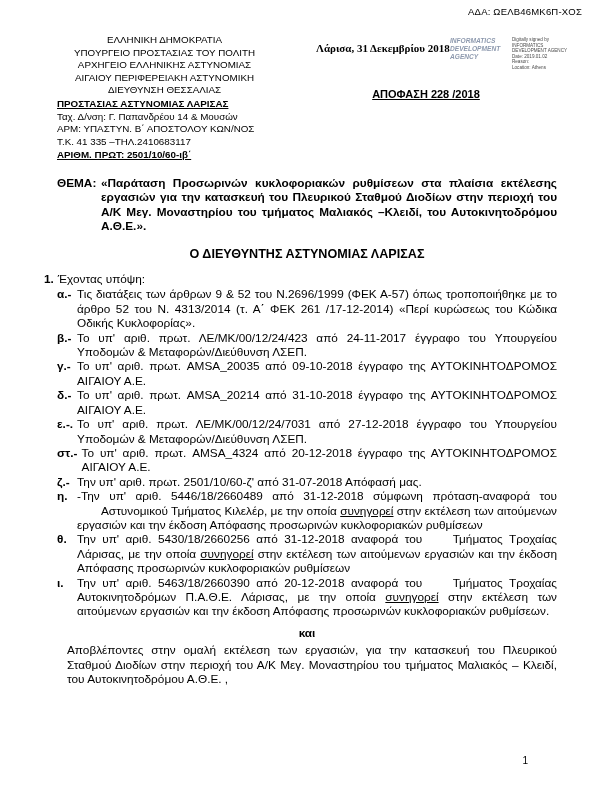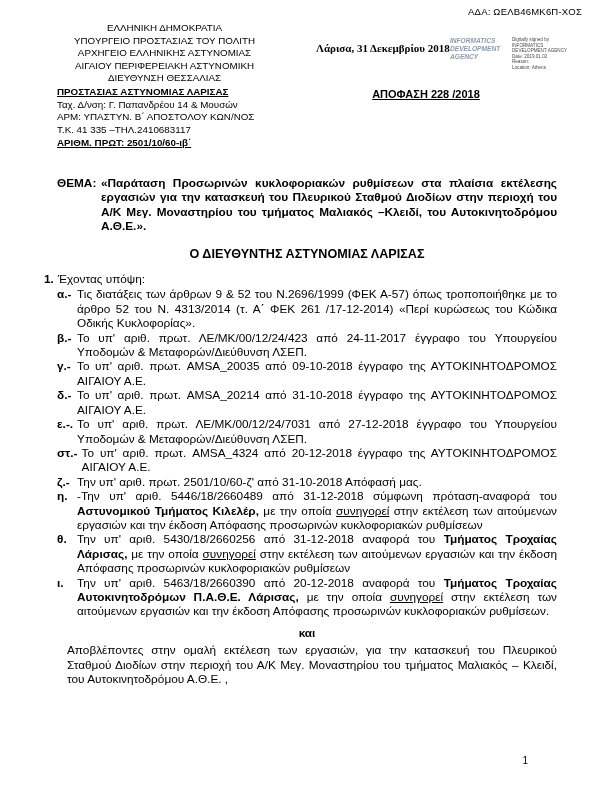--- a/index.html
+++ b/index.html
@@ -4,21 +4,21 @@
 <style>
   html,body{margin:0;padding:0;background:#ffffff;}
   .page{
     position:relative;width:608px;height:792px;background:#ffffff;
     font-family:"Liberation Sans","DejaVu Sans",sans-serif;color:#000;
     overflow:hidden;
   }
   .ada{position:absolute;top:6px;right:26px;font-size:9.5px;letter-spacing:.2px;}
 
   
-  .header-left{position:absolute;top:22px;left:57px;width:215px;font-size:9.8px;line-height:12.6px;}
+  .header-left{position:absolute;top:34px;left:57px;width:215px;font-size:9.8px;line-height:12.6px;}
   .agency-lines{text-align:center;}
   .dept{font-weight:bold;text-decoration:underline;margin-top:1px;}
   .hl-line{white-space:nowrap;}
   .protocol{font-weight:bold;text-decoration:underline;margin-top:1px;}
 
   
   .date-line{position:absolute;top:42px;left:316px;font-size:11px;font-weight:bold;white-space:nowrap;font-family:Liberation Serif, serif;}
   .stamp{position:absolute;top:37px;left:450px;width:142px;display:flex;gap:4px;background:rgba(255,255,255,.6);}
   .stamp-agency{flex:none;width:58px;font-size:6.6px;font-weight:bold;font-style:italic;color:#8d99ae;line-height:8px;}
   .stamp-details{flex:1;font-size:4.6px;color:#4a4a4a;line-height:5.6px;}
@@ -30,21 +30,21 @@
   .doc-body{position:absolute;top:176px;left:57px;width:500px;font-size:11.8px;line-height:14.4px;}
   .subject{display:flex;font-weight:bold;}
   .subject-label{flex:none;width:44px;}
   .subject-text{flex:1;text-align:justify;}
   .main-heading{text-align:center;font-weight:bold;font-size:12.6px;margin:13px 0 11px 0;}
   .having{margin-left:-13px;margin-bottom:1px;}
   .having-num{font-weight:bold;padding-right:4px;}
   .item{display:flex;}
   .item-label{flex:none;min-width:16px;font-weight:bold;padding-right:4px;white-space:nowrap;}
   .item-text{flex:1;text-align:justify;}
-  .seg-b{font-weight:bold;}
+  .seg-b{font-weight:normal;margin-left:24px;}
   .seg-u{text-decoration:underline;}
   .connector{text-align:center;font-weight:bold;margin:7px 0 3px 0;}
   .closing{margin-left:10px;text-align:justify;}
   .page-num{position:absolute;right:80px;bottom:26px;font-size:10px;}
 </style>
 </head>
 <body>
 
 <div class="page">
 
@@ -115,21 +115,21 @@
     <div class="item">
       <span class="item-label">ε.-.</span>
       <span class="item-text"><span>Το υπ' αριθ. πρωτ. ΛΕ/ΜΚ/00/12/24/7031 από 27-12-2018 έγγραφο του Υπουργείου Υποδομών &amp; Μεταφορών/Διεύθυνση ΛΣΕΠ.</span></span>
     </div>
     <div class="item">
       <span class="item-label">στ.-</span>
       <span class="item-text"><span>Το υπ' αριθ. πρωτ. AMSA_4324 από 20-12-2018 έγγραφο της ΑΥΤΟΚΙΝΗΤΟΔΡΟΜΟΣ ΑΙΓΑΙΟΥ Α.Ε.</span></span>
     </div>
     <div class="item">
       <span class="item-label">ζ.-</span>
-      <span class="item-text"><span>Την υπ' αριθ. πρωτ. 2501/10/60-ζ' από 31-10-2018 Απόφασή μας.</span></span>
+      <span class="item-text"><span>Την υπ' αριθ. πρωτ. 2501/10/60-ζ' από 31-07-2018 Απόφασή μας.</span></span>
     </div>
     <div class="item">
       <span class="item-label">η.</span>
       <span class="item-text"><span>-Την υπ' αριθ. 5446/18/2660489 από 31-12-2018 σύμφωνη πρόταση-αναφορά του </span><span class="seg-b">Αστυνομικού Τμήματος Κιλελέρ,</span><span> με την οποία </span><span class="seg-u">συνηγορεί</span><span> στην εκτέλεση των αιτούμενων εργασιών και την έκδοση Απόφασης προσωρινών κυκλοφοριακών ρυθμίσεων</span></span>
     </div>
     <div class="item">
       <span class="item-label">θ.</span>
       <span class="item-text"><span>Την υπ' αριθ. 5430/18/2660256 από 31-12-2018 αναφορά του </span><span class="seg-b">Τμήματος Τροχαίας Λάρισας,</span><span> με την οποία </span><span class="seg-u">συνηγορεί</span><span> στην εκτέλεση των αιτούμενων εργασιών και την έκδοση Απόφασης προσωρινών κυκλοφοριακών ρυθμίσεων</span></span>
     </div>
     <div class="item">

